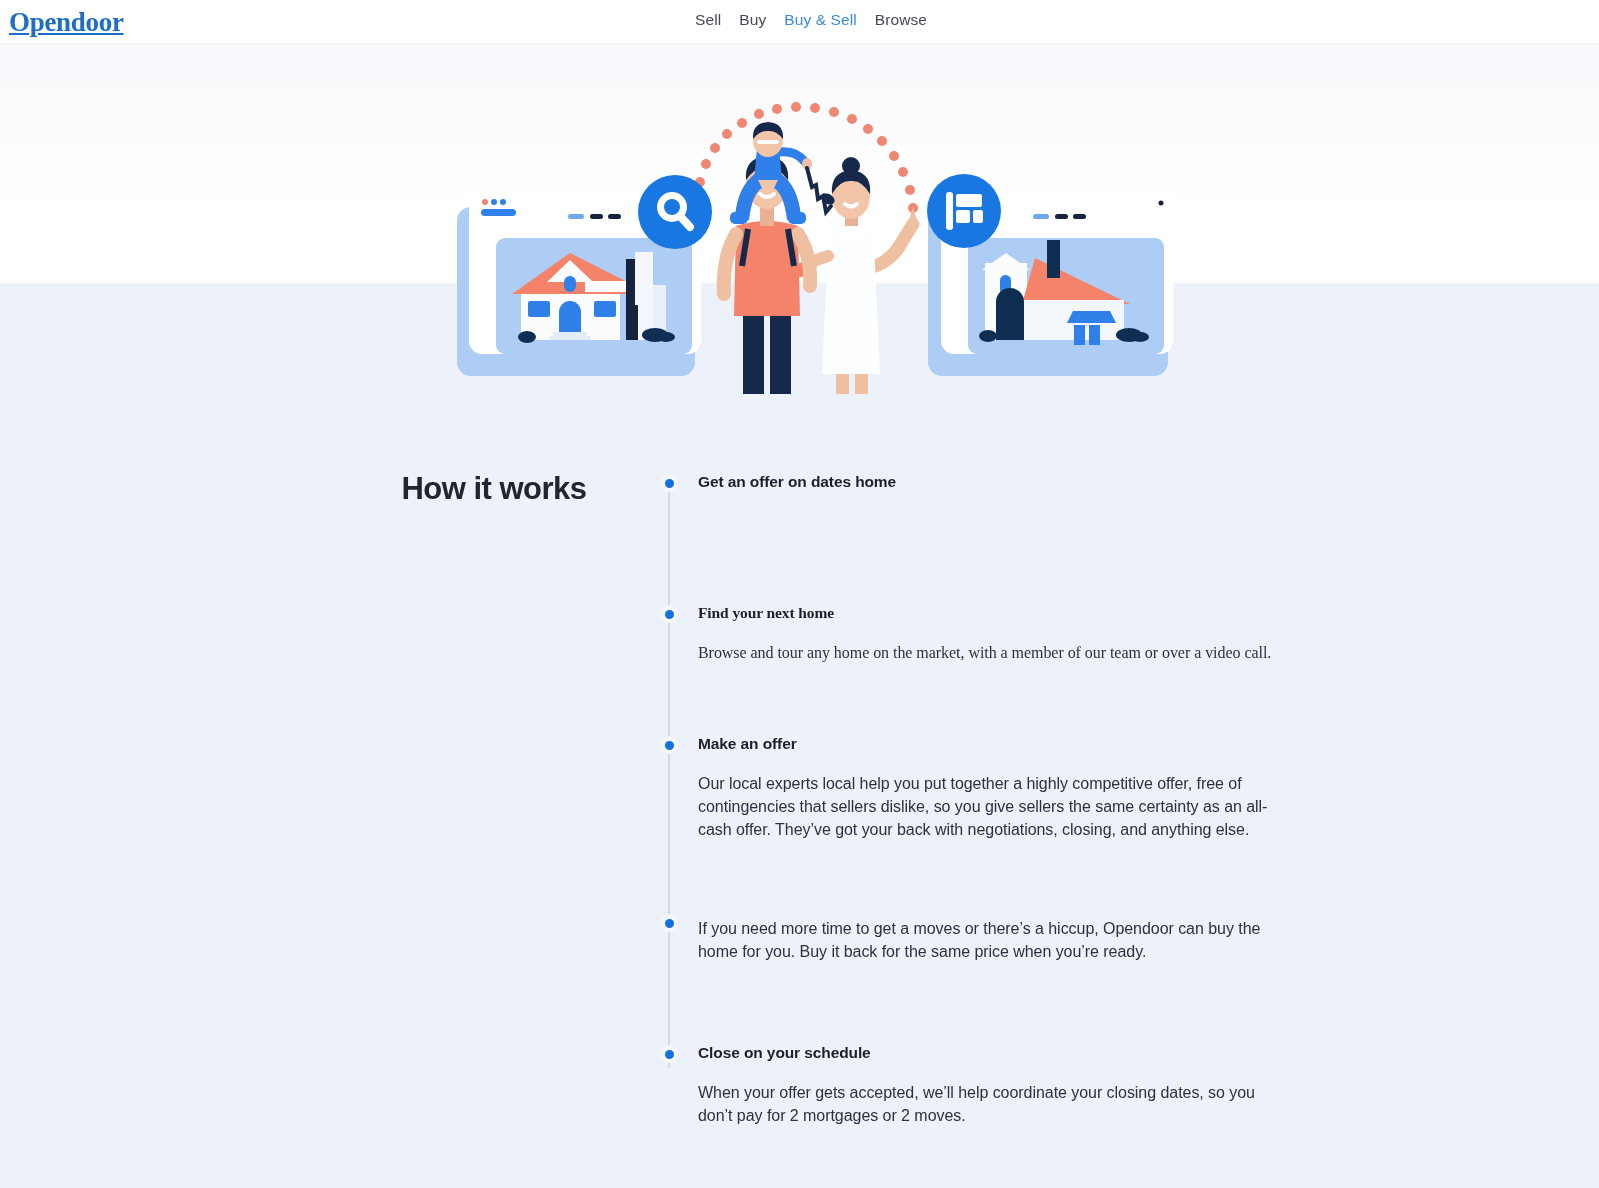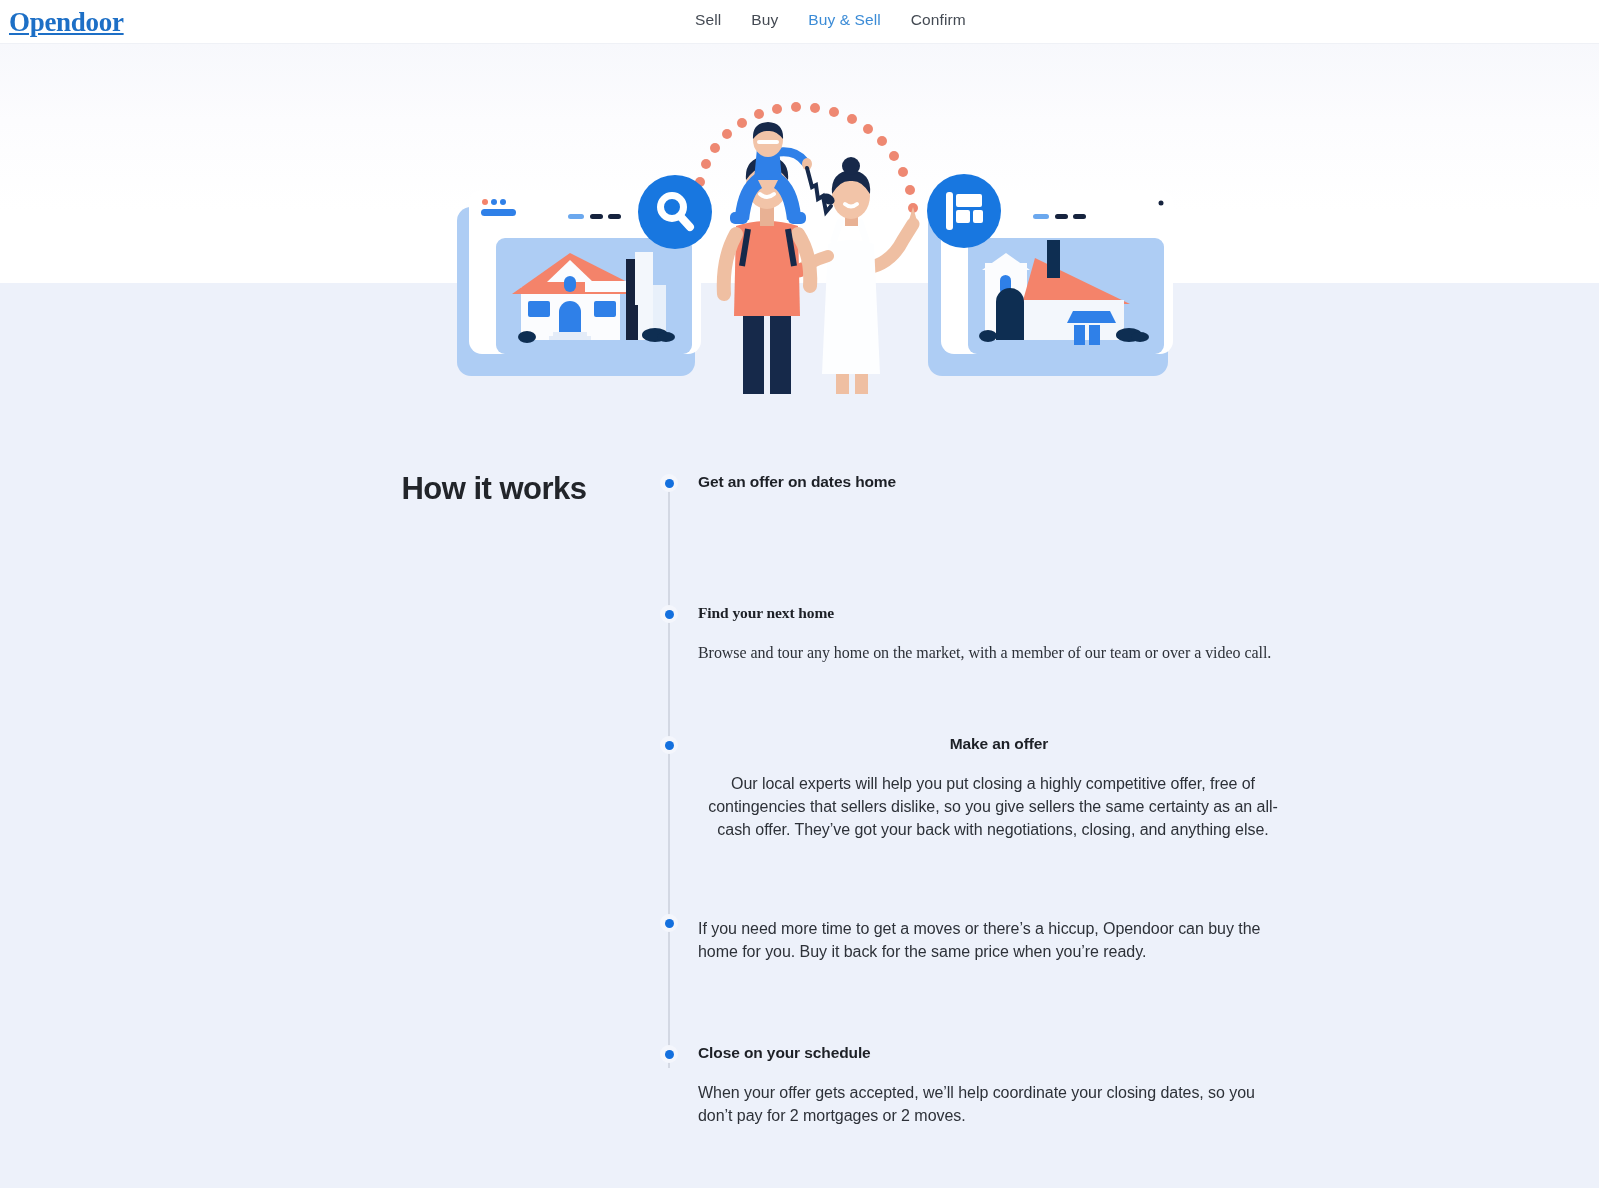--- a/index.html
+++ b/index.html
@@ -41,21 +41,21 @@
     color: #1D6FC6;
     line-height: 32px;
   }
 
   .main-nav {
     position: absolute;
     left: 686px;
     top: 11px;
     display: flex;
     align-items: baseline;
-    gap: 12px;
+    gap: 0px;
   }
   .nav-item {
     font-size: 15.5px;
     color: #444A53;
     padding: 0 9px;
     text-decoration: none;
     letter-spacing: 0.1px;
     cursor: pointer;
   }
   .nav-item.active { color: #3B8BD6; }
@@ -165,21 +165,21 @@
     font-size: 16px;
     color: #2D3138;
     line-height: 23px;
     letter-spacing: -0.05px;
     padding-top: 17px;
     max-width: 590px;
   }
 
   .step.s1 { height: 131px; }
   .step.s2 { height: 131px; font-family: Liberation Serif, serif; }
-  .step.s3 { height: 178px; text-align: center; }
+  .step.s3 { height: 178px; }
   .step.s4 { height: 131px; }
   .step.s5 { height: 120px; }
 </style>
 </head>
 <body>
 
 <div class="blue-section"></div>
 
 <div class="hero"></div>
 
@@ -360,21 +360,21 @@
   <rect x="973" y="166" width="10" height="13" rx="2" fill="#FFFFFF"></rect>
 </svg>
 </div>
 
 <header class="site-header">
   <a class="brand" href="#">Opendoor</a>
   <nav class="main-nav">
     <a class="nav-item" href="#">Sell</a>
     <a class="nav-item" href="#">Buy</a>
     <a class="nav-item active" href="#">Buy &amp; Sell</a>
-    <a class="nav-item" href="#">Confirm</a>
+    <a class="nav-item" href="#">Browse</a>
   </nav>
 </header>
 
 <section class="hiw">
   <h2 class="hiw-title">How it works</h2>
 
   <div class="timeline">
     <div class="tl-rail"></div>
 
     <div class="step s1">
@@ -384,21 +384,21 @@
 
     <div class="step s2">
       <span class="step-dot"></span>
       <div class="step-title">Find your next home</div>
       <div class="step-body">Browse and tour any home on the market, with a member of our team or over a video call.</div>
     </div>
 
     <div class="step s3">
       <span class="step-dot"></span>
       <div class="step-title">Make an offer</div>
-      <div class="step-body">Our local experts will help you put closing a highly competitive offer, free of contingencies that sellers dislike, so you give sellers the same certainty as an all-cash offer. They’ve got your back with negotiations, closing, and anything else.</div>
+      <div class="step-body">Our local experts local help you put together a highly competitive offer, free of contingencies that sellers dislike, so you give sellers the same certainty as an all-cash offer. They’ve got your back with negotiations, closing, and anything else.</div>
     </div>
 
     <div class="step s4">
       <span class="step-dot"></span>
       <div class="step-body">If you need more time to get a moves or there’s a hiccup, Opendoor can buy the home for you. Buy it back for the same price when you’re ready.</div>
     </div>
 
     <div class="step s5">
       <span class="step-dot"></span>
       <div class="step-title">Close on your schedule</div>

